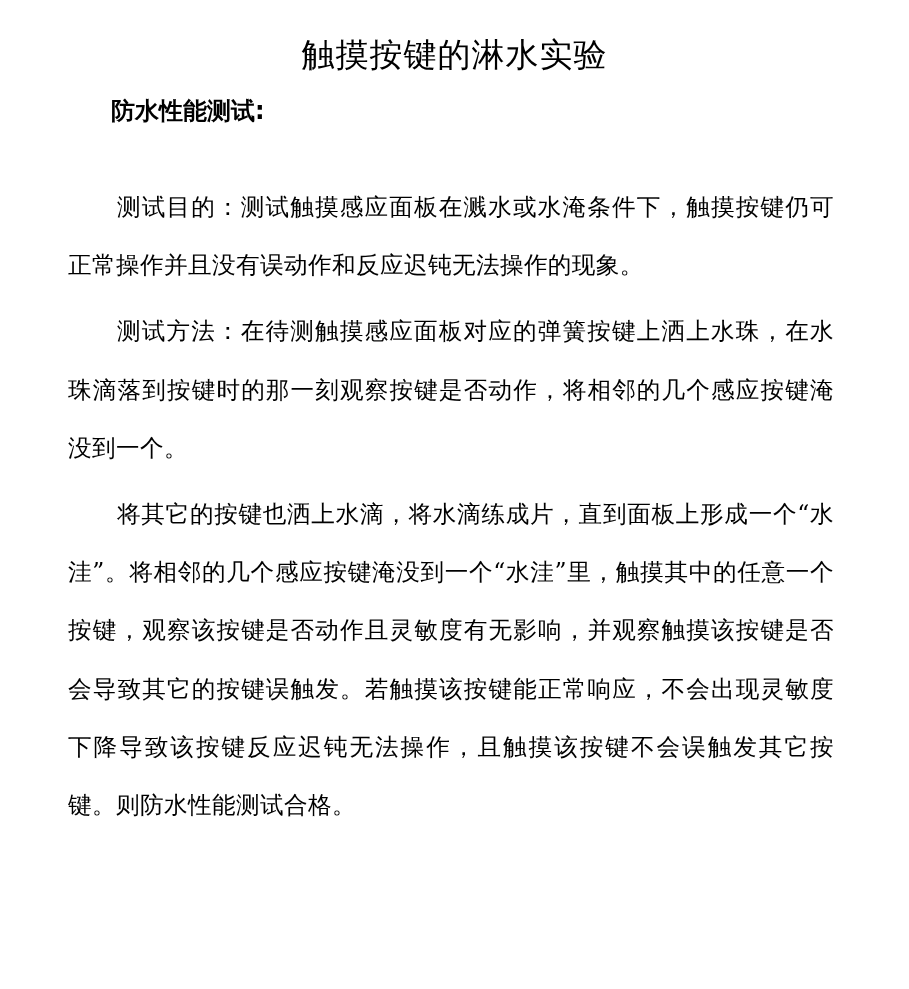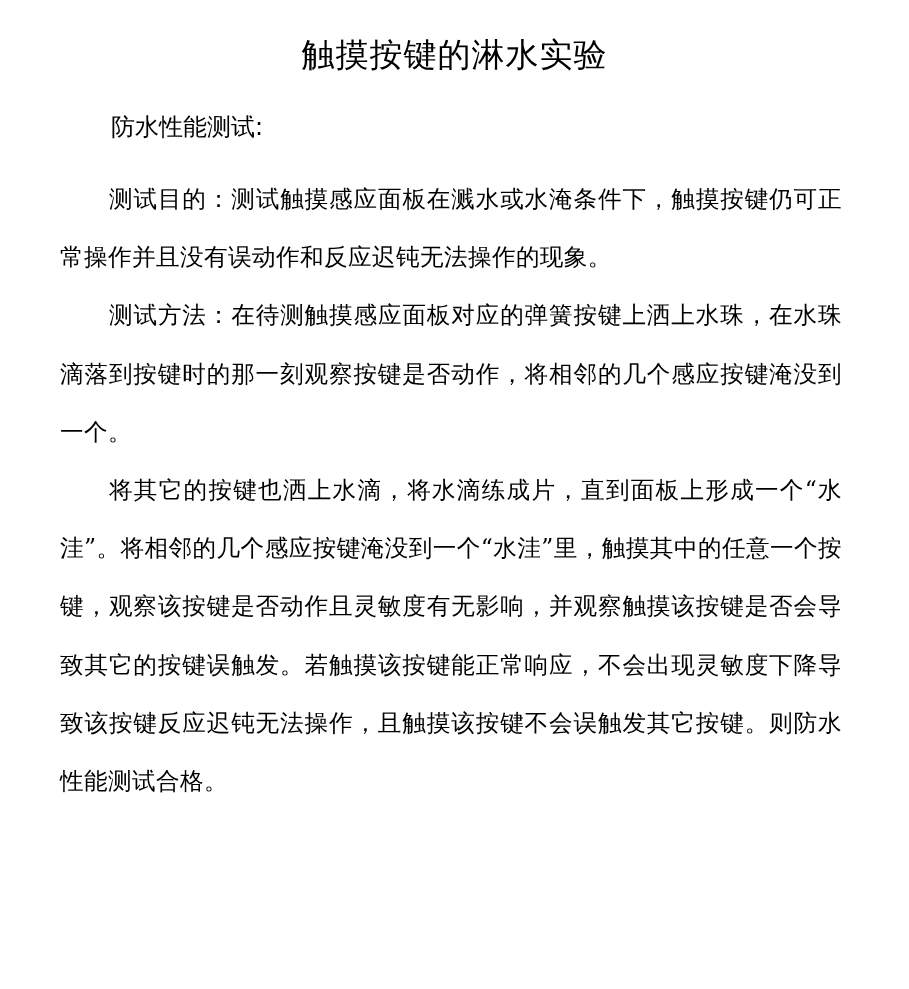--- a/index.html
+++ b/index.html
@@ -18,35 +18,35 @@
     text-align: center;
     font-size: 33px;
     line-height: 44px;
     font-weight: normal;
     margin: 11px;
     letter-spacing: 1px;
   }
   .section-heading {
     position: absolute;
     left: 111px;
-    top: 107px;
+    top: 91px;
     font-size: 24px;
     line-height: 40px;
-    font-weight: normal;
+    font-weight: bold;
     margin: 0;
     font-family: "DejaVu Sans", "Liberation Sans", sans-serif;
   }
   .body-text {
     position: absolute;
     left: 60px;
     top: 170px;
     width: 782px;
   }
   .para {
-    margin: 0;
+    margin: 8px;
     font-size: 23.6px;
     line-height: 58.2px;
     text-indent: 49px;
     text-align: justify;
     letter-spacing: 0.4px;
     word-break: break-all;
   }
 </style>
 </head>
 <body>

